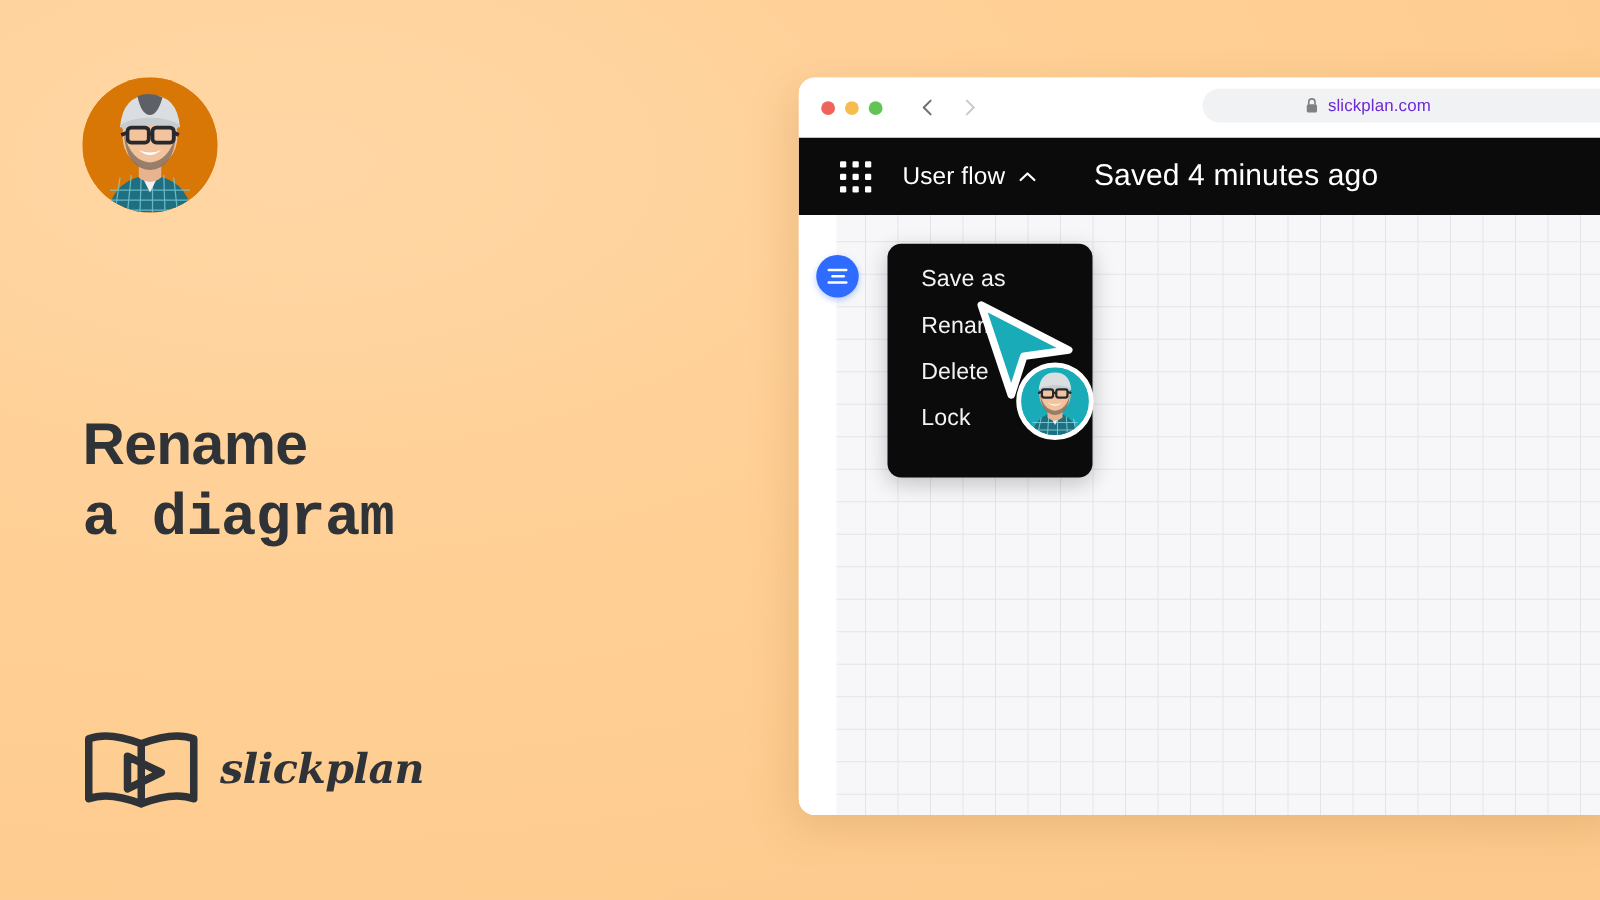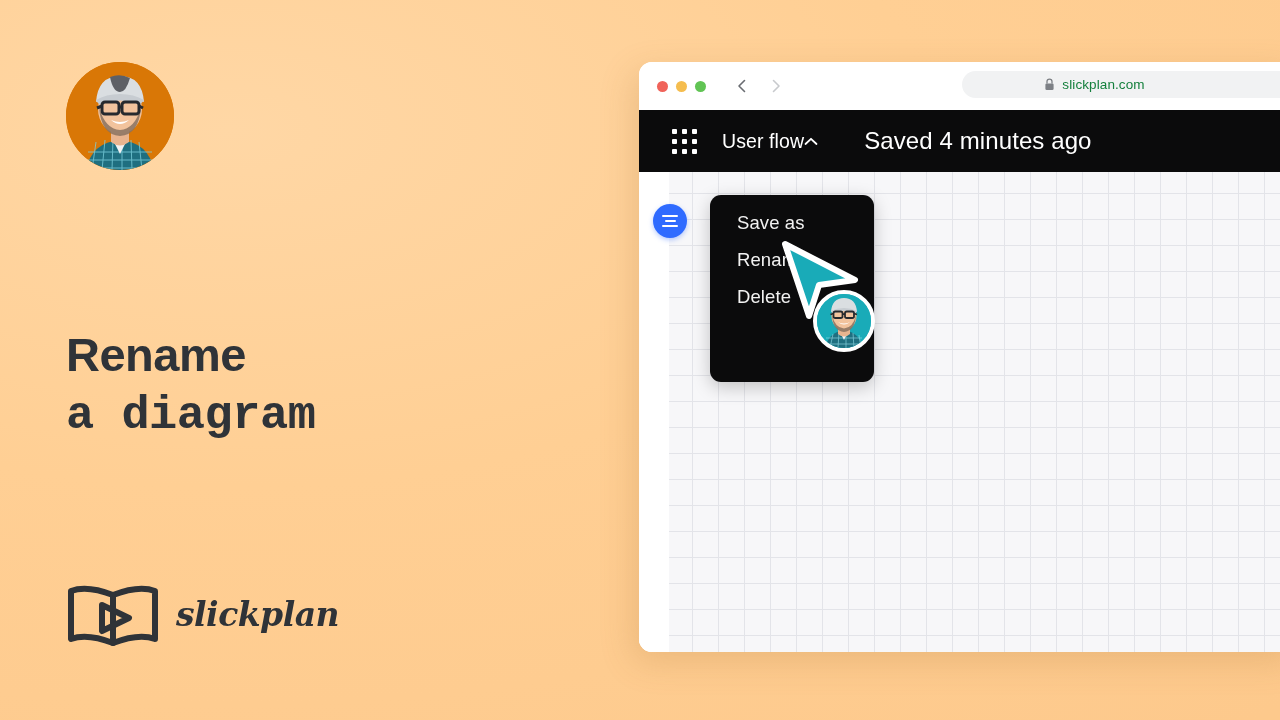--- a/index.html
+++ b/index.html
@@ -115,41 +115,41 @@
     border-radius: 14px;
     display: flex;
     align-items: center;
     justify-content: center;
     gap: 7px;
     padding-right: 72px;
   }
   .lock-icon { width: 11px; height: 13px; }
   .url-text {
     font-size: 13.5px;
-    color: #15803d;
+    color: #6d28d9;
     letter-spacing: 0.1px;
   }
 
   .topbar {
     height: 62px;
     background: #0b0b0c;
     display: flex;
     align-items: center;
     padding-left: 33px;
     gap: 25px;
   }
   .grid-icon {
     display: grid;
     grid-template-columns: repeat(3, 5px);
     grid-template-rows: repeat(3, 5px);
     gap: 5px;
   }
   .grid-icon i { width: 5px; height: 5px; border-radius: 1px; background: #ffffff; display: block; }
 
-  .doc-title-group { display: flex; align-items: center; }
+  .doc-title-group { display: flex; align-items: center; gap: 11px; }
   .doc-title {
     color: #ffffff;
     font-size: 19.5px;
     letter-spacing: 0.1px;
   }
   .caret-up { width: 14px; height: 9px; }
   .saved-text {
     color: #ffffff;
     font-size: 24px;
     letter-spacing: 0.1px;
@@ -357,20 +357,21 @@
       <div class="round-btn">
         <span class="a"></span>
         <span class="b"></span>
         <span class="c"></span>
       </div>
 
       <div class="ctx-menu">
         <div class="menu-item">Save as</div>
         <div class="menu-item">Rename</div>
         <div class="menu-item">Delete</div>
+        <div class="menu-item">Lock</div>
       </div>
 
       <div class="avatar-small">
         <svg viewBox="0 0 54 54" width="54" height="54">
           <rect width="54" height="54" fill="#19abb8"></rect>
           <path d="M8 54 q4 -16 19 -18 q15 2 19 18 z" fill="#1f6f80"></path>
           <g stroke="#8fdbe6" stroke-width="0.8" opacity="0.8">
             <path d="M13 54 L16 40 M21 54 L22 38 M29 54 L29 38 M37 54 L36 39 M44 54 L42 41"></path>
             <path d="M9 44 L45 44 M8 50 L46 50"></path>
           </g>

